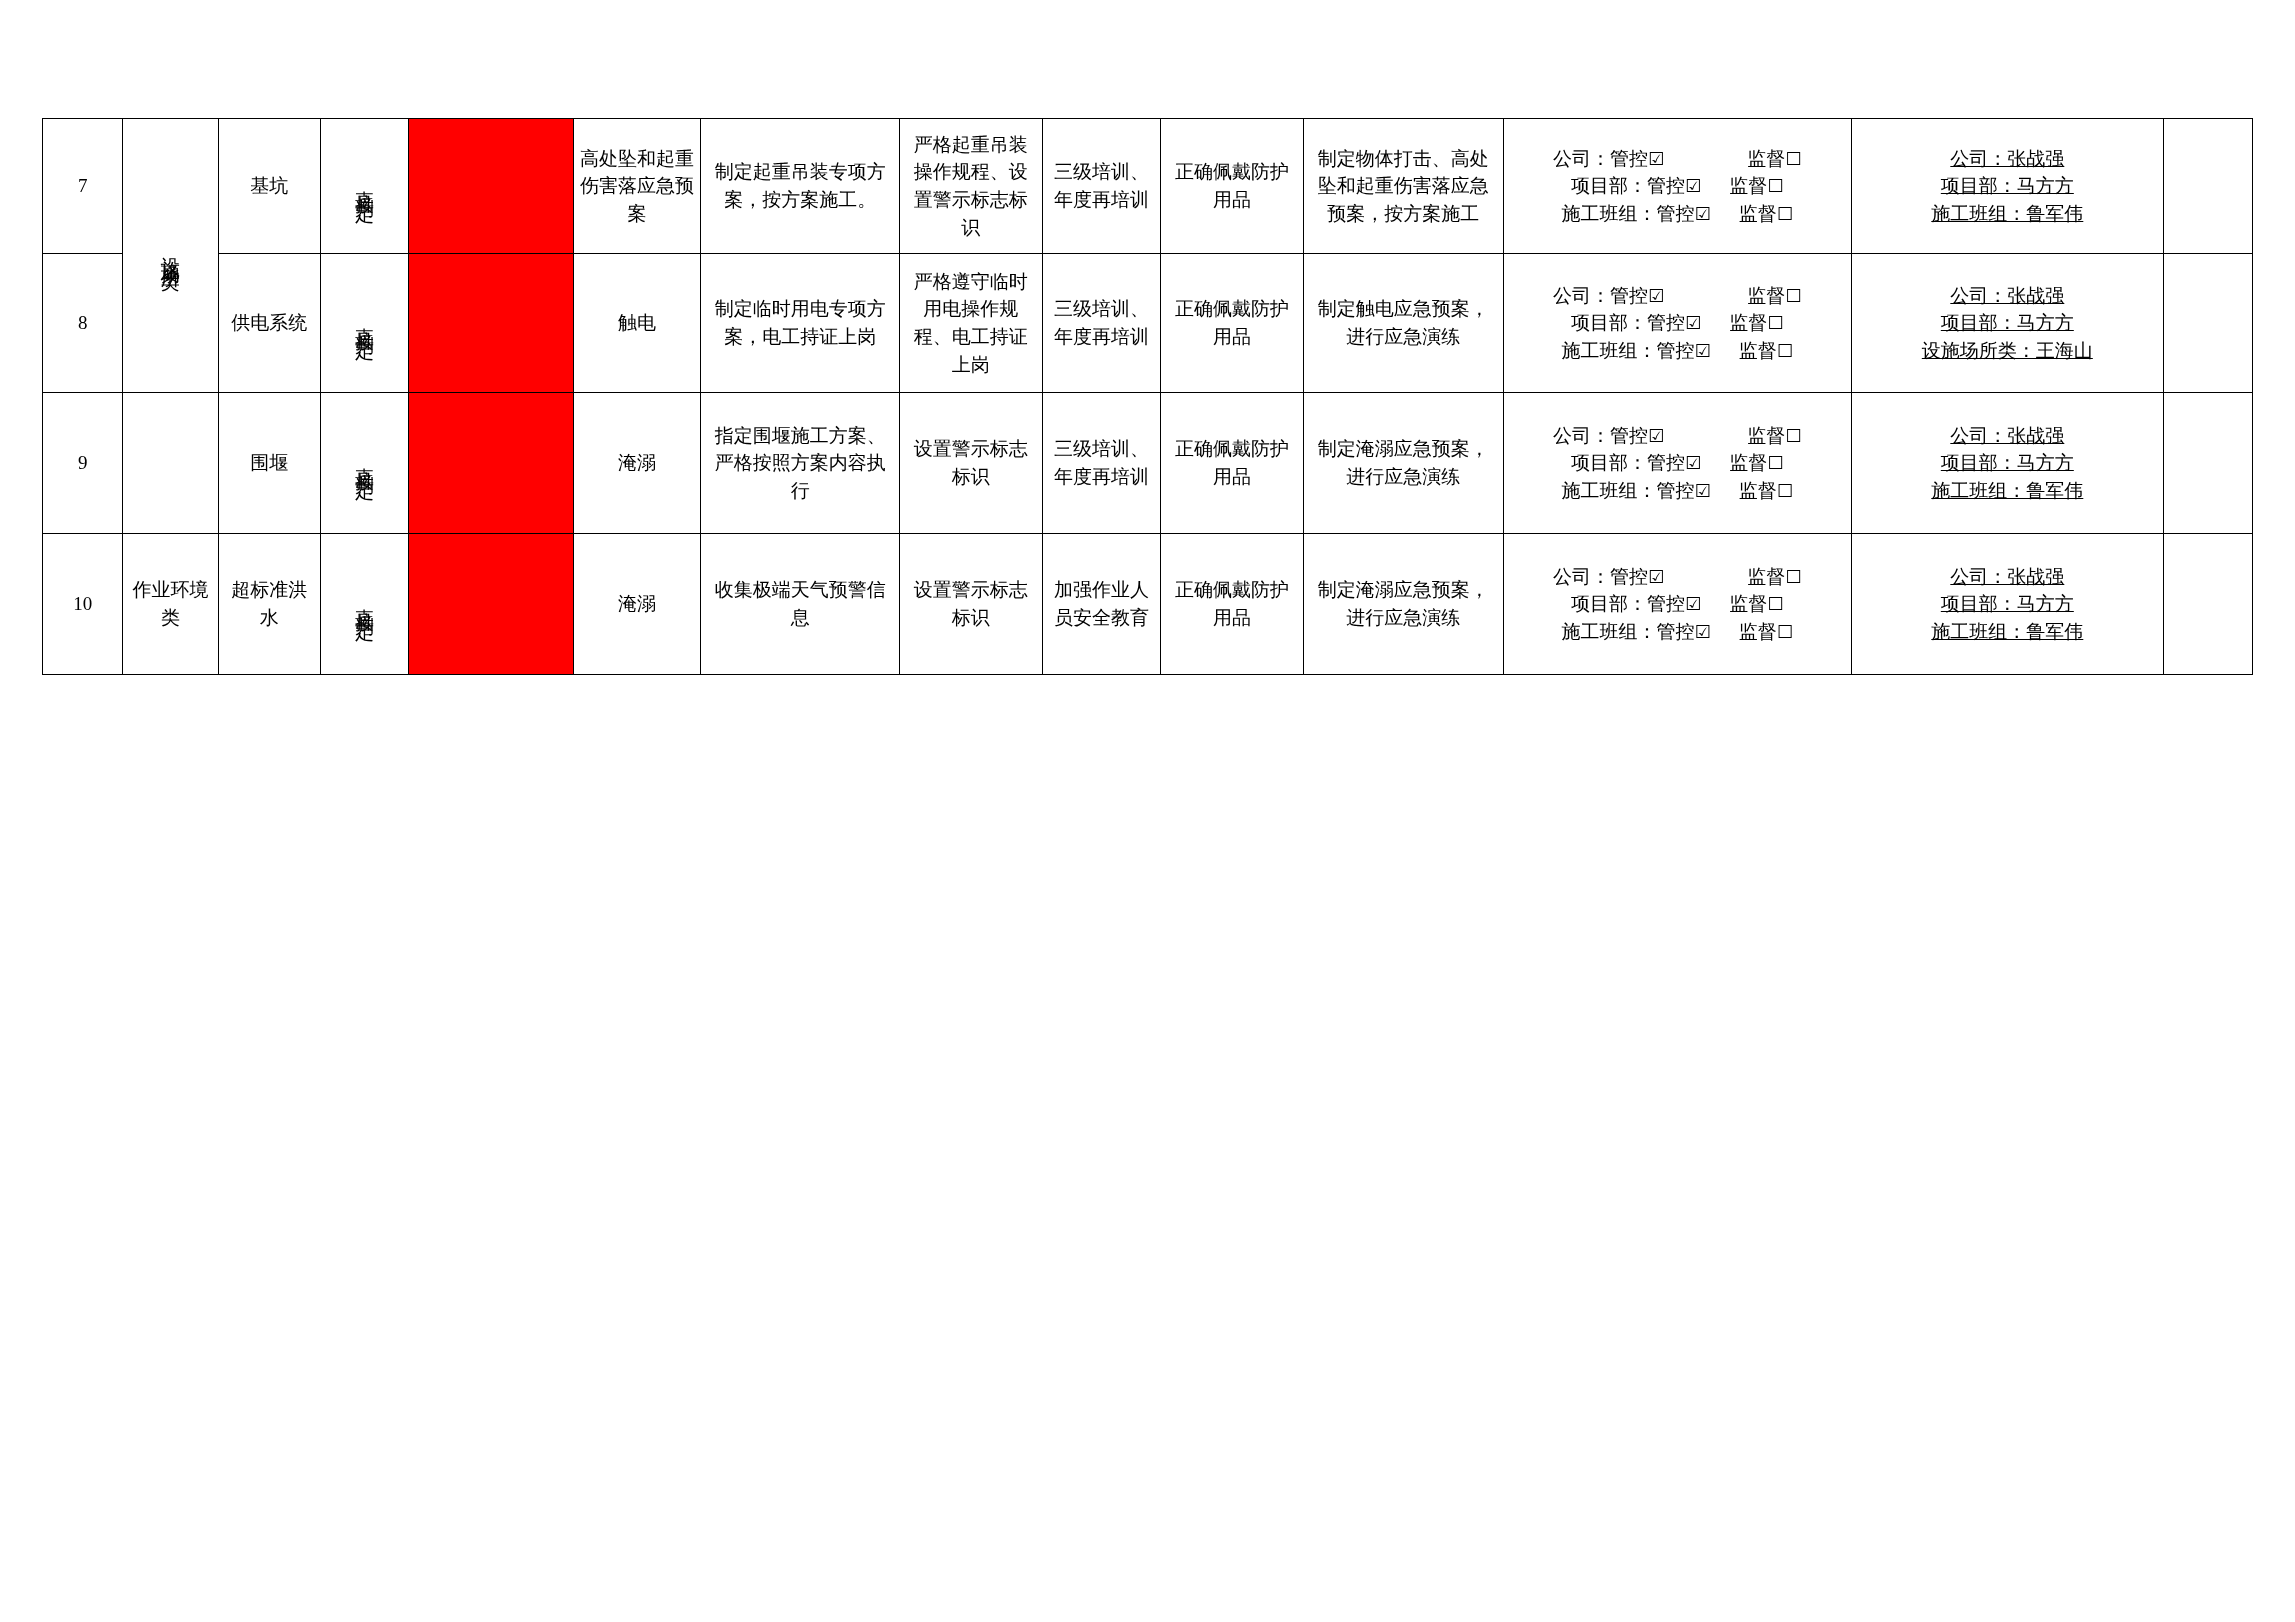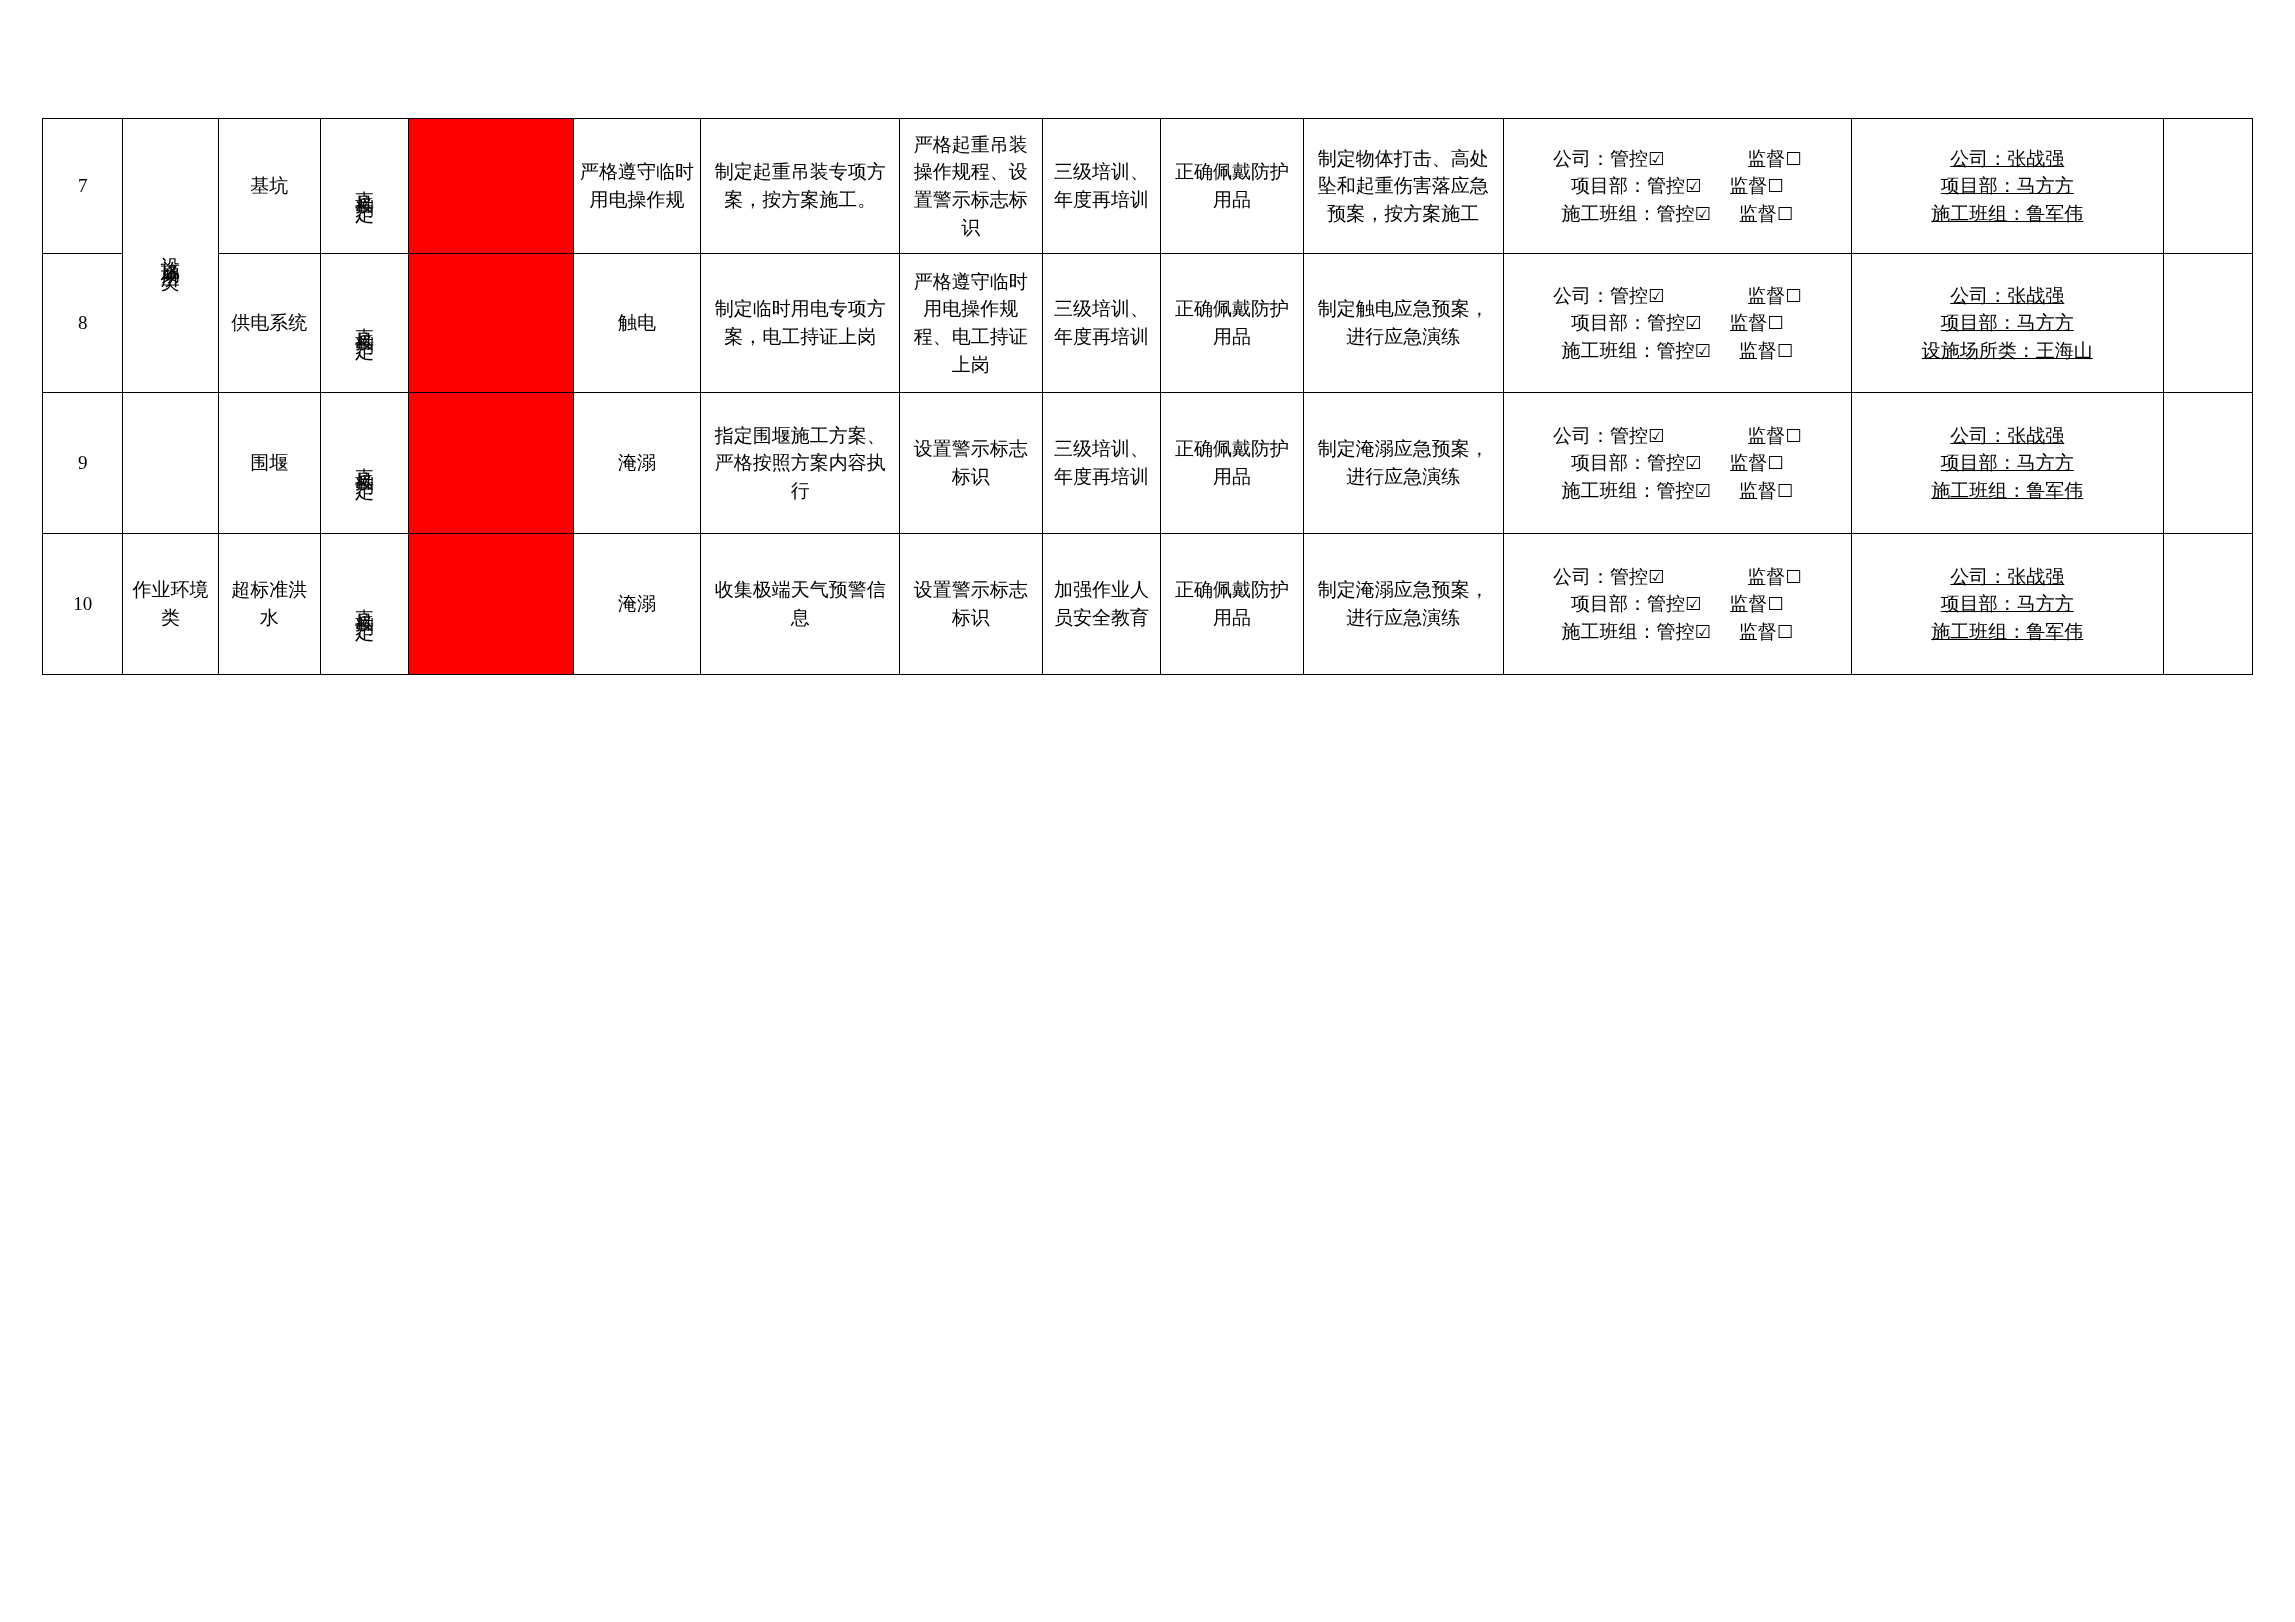--- a/index.html
+++ b/index.html
@@ -139,21 +139,21 @@
         <td rowspan="2">
           <span class="vtext">设施场所类</span>
         </td>
         <td>基坑</td>
         <td>
           <span class="vtext">直接判定</span>
         </td>
         <td class="level-cell">
           <span class="level-text">重大风险</span>
         </td>
-        <td class="hazard-cell">严格遵守临时用电操作规</td>
+        <td class="hazard-cell">高处坠和起重伤害落应急预案</td>
         <td class="eng-cell">制定起重吊装专项方案，按方案施工。</td>
         <td class="mgmt-cell">严格起重吊装操作规程、设置警示标志标识</td>
         <td class="train-cell">三级培训、年度再培训</td>
         <td class="ppe-cell">正确佩戴防护用品</td>
         <td class="emg-cell">制定物体打击、高处坠和起重伤害落应急预案，按方案施工</td>
         <td class="resp-cell">
           <span class="resp-line">
             <span class="lbl">公司：</span><span>管控</span><span class="box">☑</span><span class="gap-wide"></span><span>监督</span><span class="box">☐</span>
           </span>
           <span class="resp-line">

